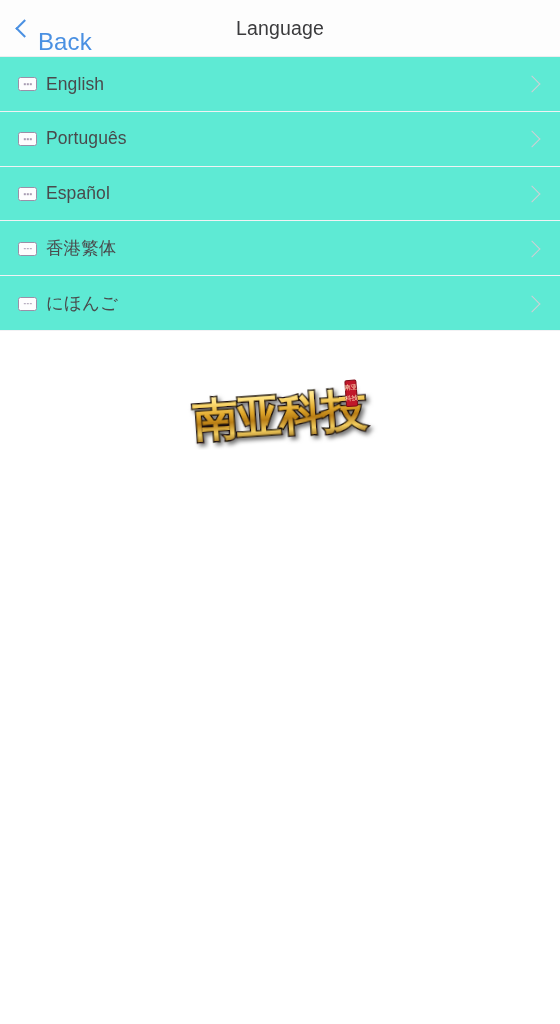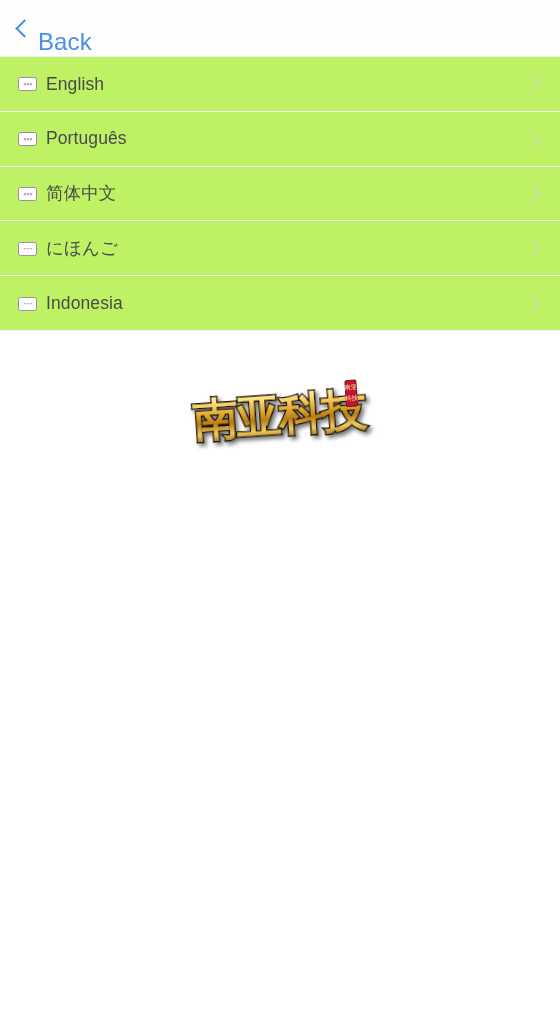--- a/index.html
+++ b/index.html
@@ -65,21 +65,21 @@
   .lang-list {
     position: relative;
     background: #ffffff;
   }
   .lang-row {
     position: relative;
     height: 54.8px;
     display: flex;
     align-items: center;
     padding: 0 18px 0 18px;
-    background: #bef264;
+    background: #5eead4;
     box-sizing: border-box;
     cursor: pointer;
   }
   .lang-row::after {
     content: "";
     position: absolute;
     left: 0;
     right: 0;
     bottom: 0;
     height: 1px;
@@ -161,20 +161,21 @@
 </head>
 <body>
 
 <div class="page">
 
   <div class="header">
     <div class="back-btn">
       <span class="chev-left"></span>
       <span class="back-label">Back</span>
     </div>
+    <div class="page-title">Language</div>
   </div>
 
   <div class="lang-list" id="lang-list">
       <div class="lang-row">
         <span class="flag-ph">
           <span class="dashes">
             <i></i>
             <i></i>
             <i></i>
           </span>
@@ -194,43 +195,43 @@
         <span class="chev-right"></span>
       </div>
       <div class="lang-row">
         <span class="flag-ph">
           <span class="dashes">
             <i></i>
             <i></i>
             <i></i>
           </span>
         </span>
-        <span class="lang-label">简体中文</span>
+        <span class="lang-label">Español</span>
+        <span class="chev-right"></span>
+      </div>
+      <div class="lang-row">
+        <span class="flag-ph">
+          <span class="dashes">
+            <i></i>
+            <i></i>
+            <i></i>
+          </span>
+        </span>
+        <span class="lang-label">香港繁体</span>
         <span class="chev-right"></span>
       </div>
       <div class="lang-row">
         <span class="flag-ph">
           <span class="dashes">
             <i></i>
             <i></i>
             <i></i>
           </span>
         </span>
         <span class="lang-label">にほんご</span>
-        <span class="chev-right"></span>
-      </div>
-      <div class="lang-row">
-        <span class="flag-ph">
-          <span class="dashes">
-            <i></i>
-            <i></i>
-            <i></i>
-          </span>
-        </span>
-        <span class="lang-label">Indonesia</span>
         <span class="chev-right"></span>
       </div>
     </div>
 
   <div class="watermark">
     <svg viewBox="0 0 196 72" xmlns="http://www.w3.org/2000/svg">
       <defs>
         <linearGradient id="goldGrad" x1="0" y1="0" x2="0" y2="1">
           <stop offset="0%" stop-color="#fff3bf"></stop>
           <stop offset="18%" stop-color="#ffe07a"></stop>

